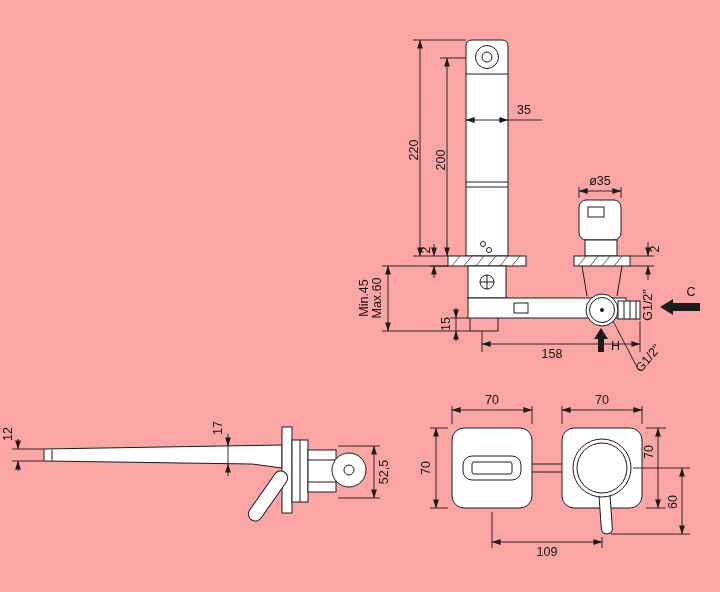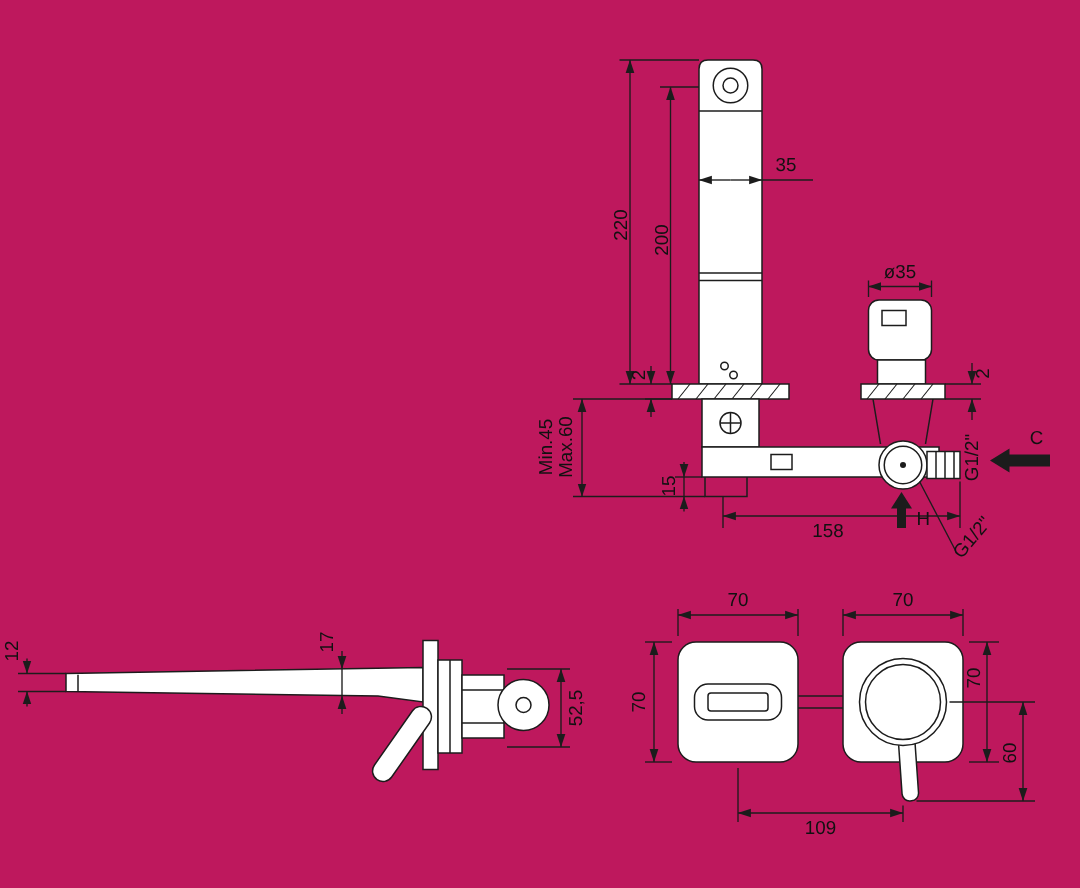--- a/index.html
+++ b/index.html
@@ -1,16 +1,16 @@
 <!DOCTYPE html>
 <html><head>
 <meta charset="utf-8">
 <style>
   html,body{margin:0;padding:0;background:#fff;}
-  #stage{position:relative;width:720px;height:592px;background:#be185d;overflow:hidden;}
+  #stage{position:relative;width:720px;height:592px;background:#fca5a5;overflow:hidden;}
   svg{display:block;}
   .ln{fill:none;stroke:#1c1c1c;stroke-width:1;}
   .fw{fill:#ffffff;stroke:#1c1c1c;stroke-width:1;}
   .fb{fill:#1c1c1c;stroke:none;}
   .dim{fill:none;stroke:#1c1c1c;stroke-width:0.9;}
   .hatch{stroke:#1c1c1c;stroke-width:0.7;}
   text{font-family:"Liberation Sans","DejaVu Sans",sans-serif;font-size:12.5px;fill:#111;}
 </style>
 </head>
 <body>

